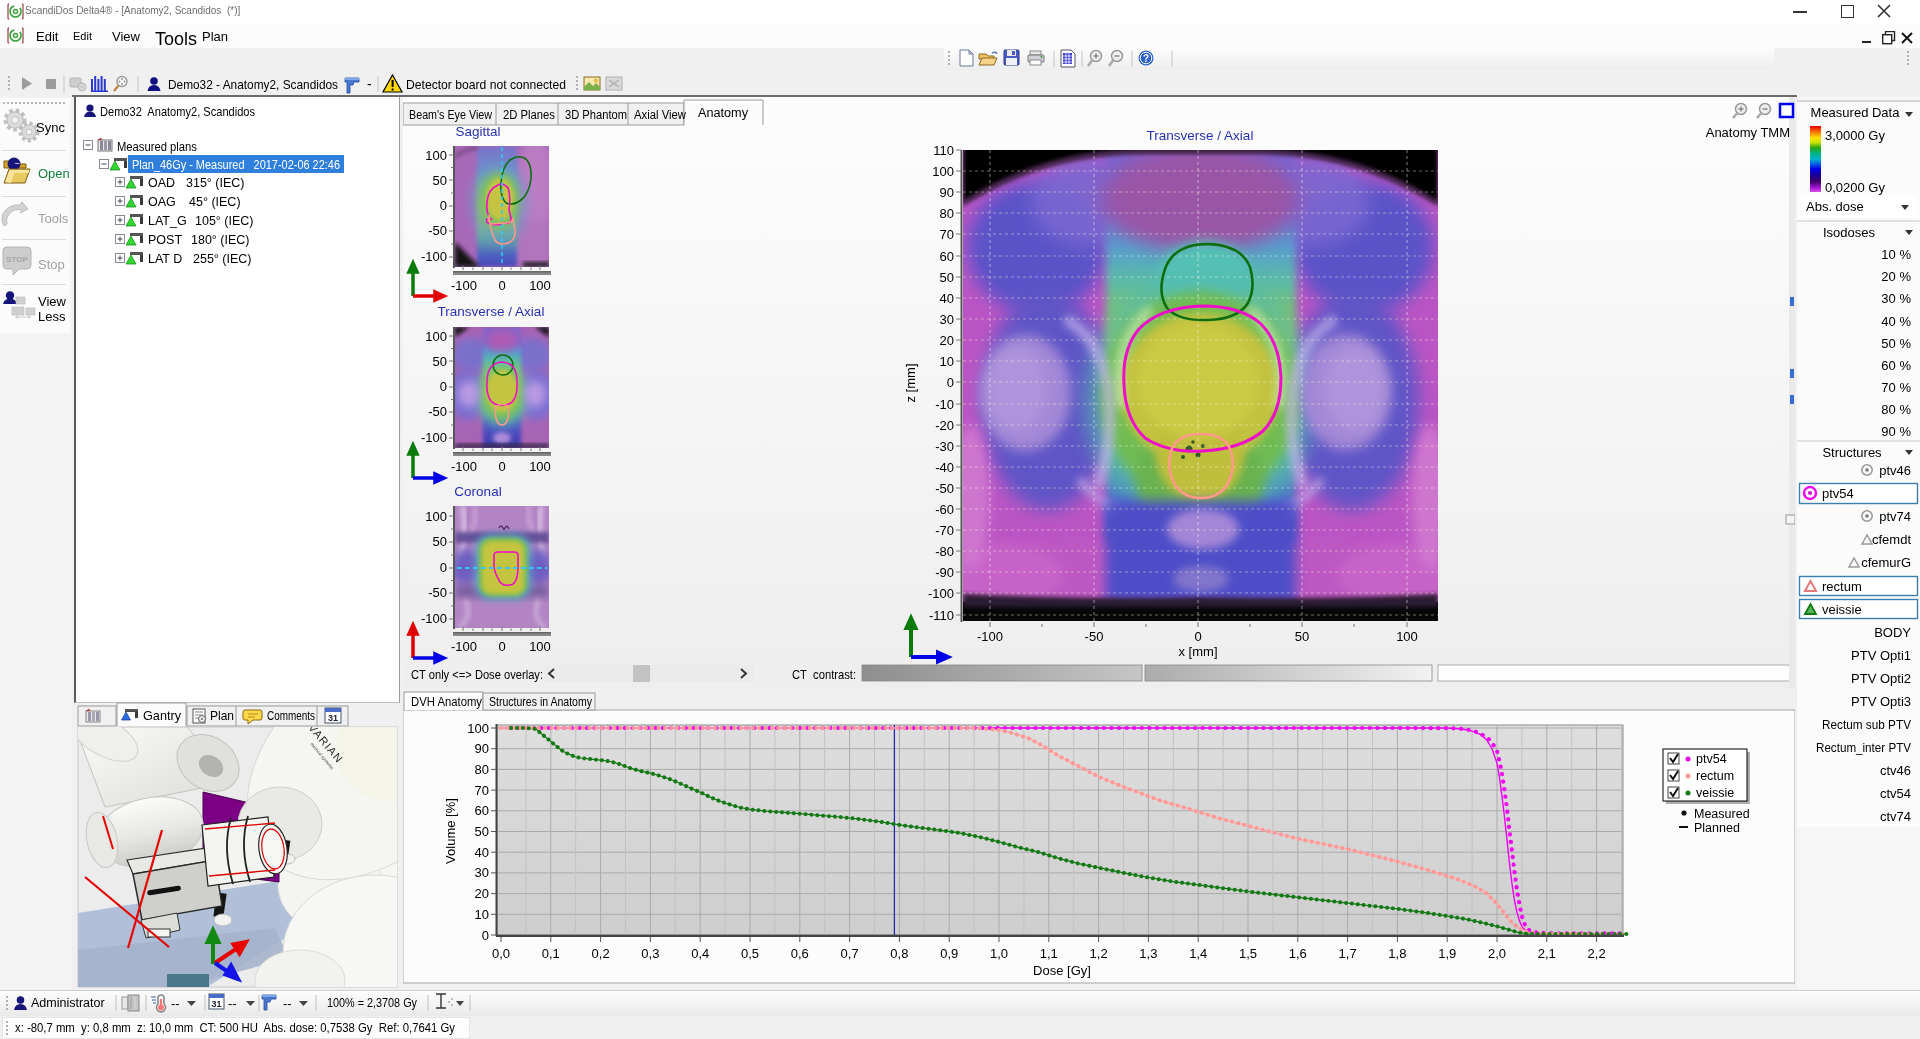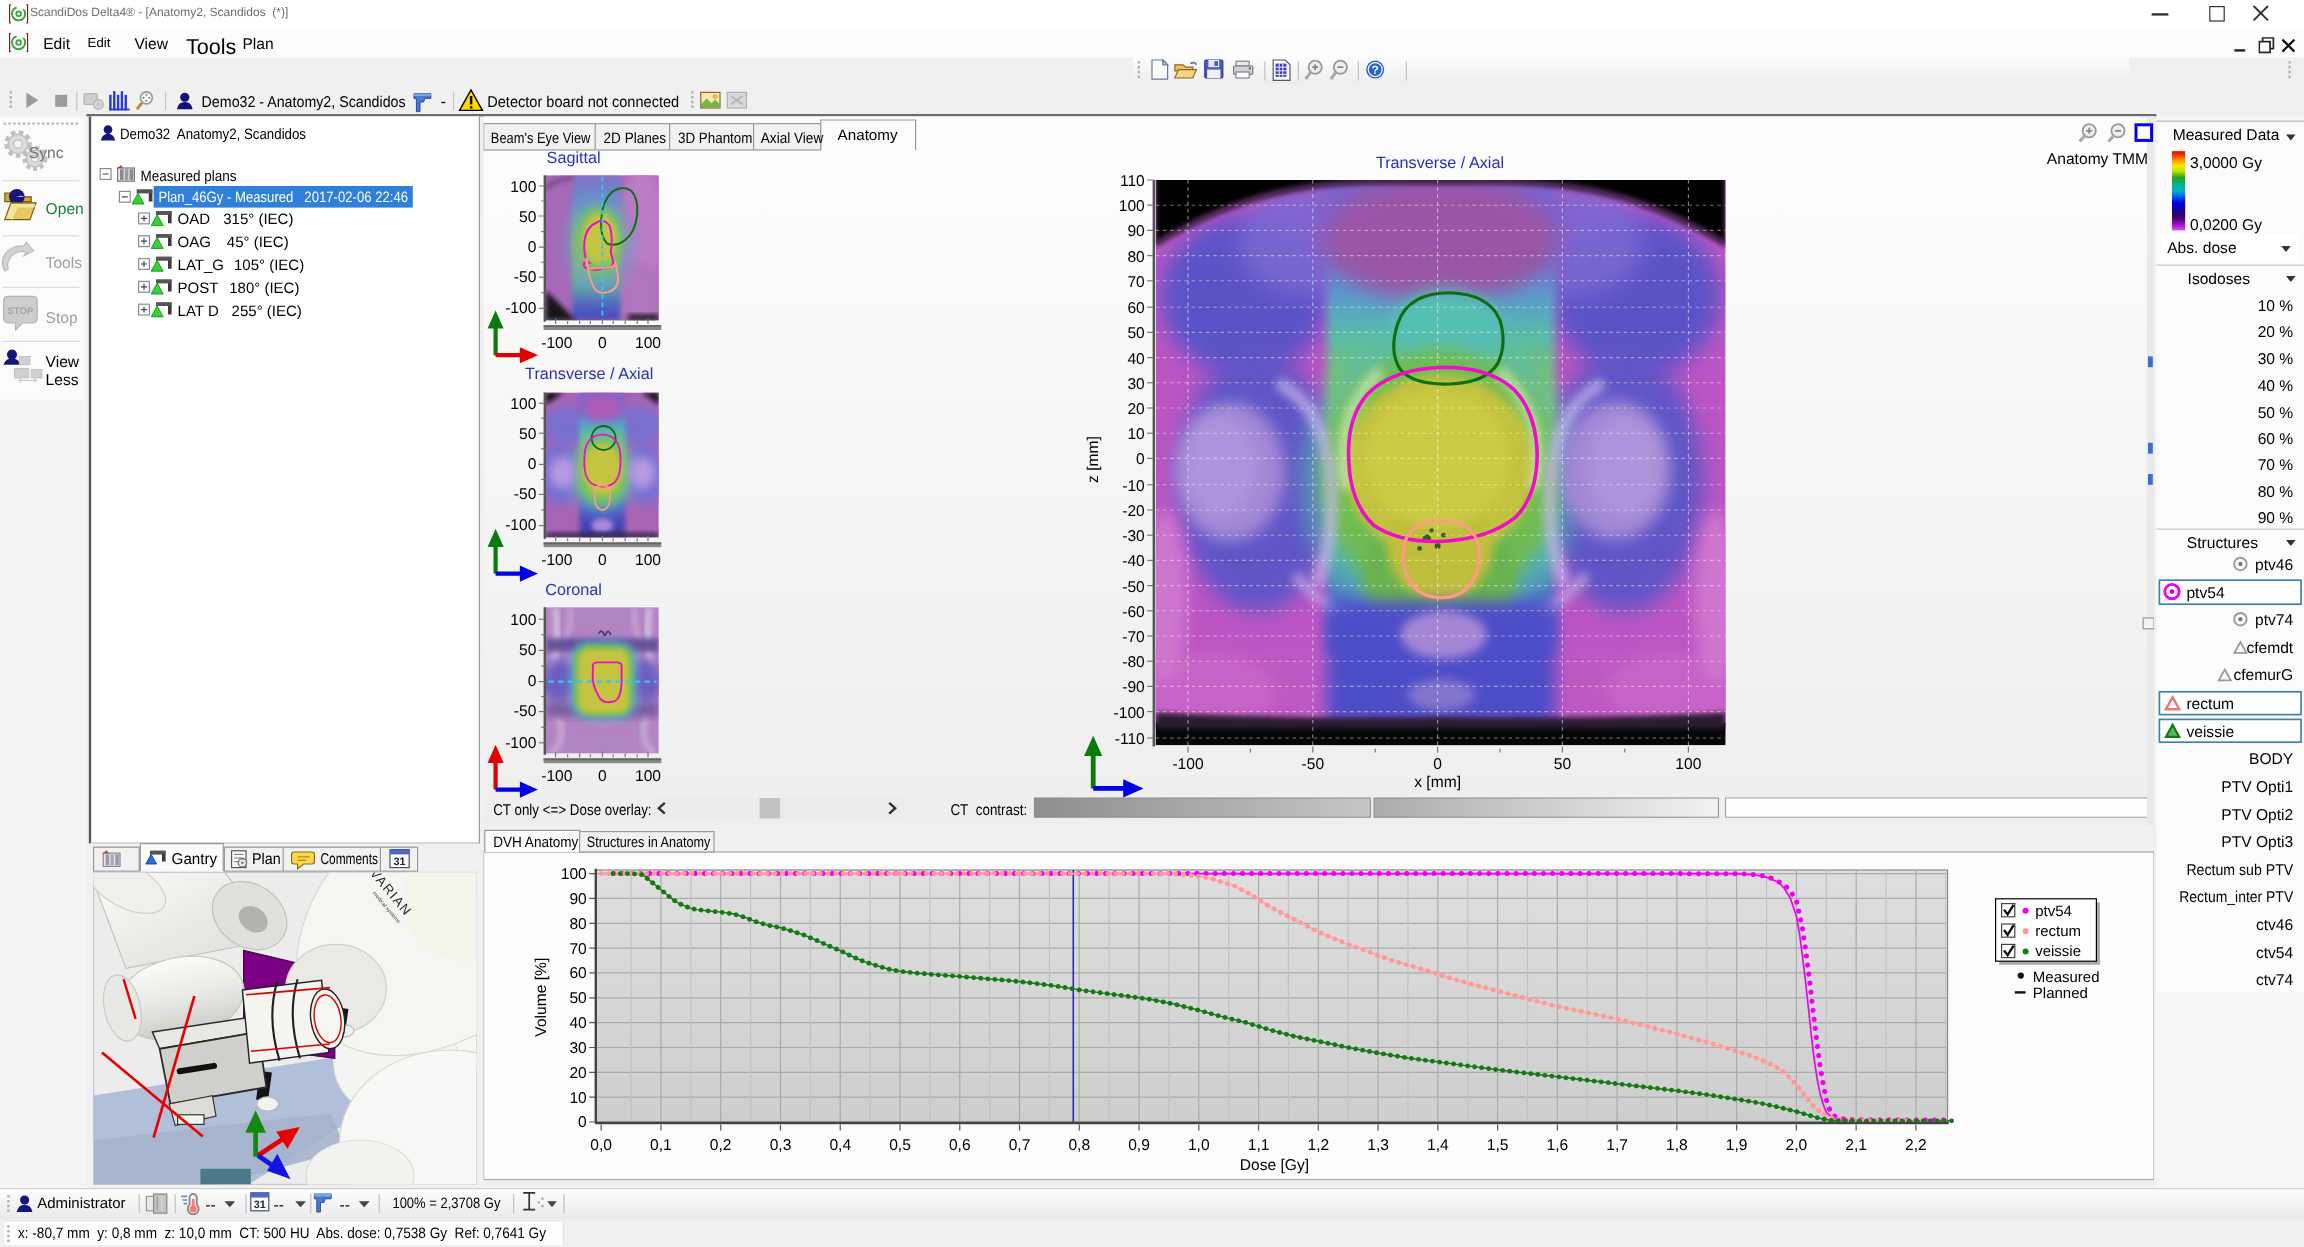--- a/index.html
+++ b/index.html
@@ -226,21 +226,21 @@
       <circle cx="7" cy="4.5" r="4.2" fill="#15157a"></circle>
       <path d="M0 13 q1.5 -5.5 7 -5.5 q5.5 0 7 5.5 z" fill="#15157a"></path>
       <g fill="#d0d0d0" stroke="#b8b8b8" stroke-width="0.6">
         <rect x="13" y="6" width="9" height="7"></rect>
         <rect x="9" y="16" width="12" height="8"></rect>
         <rect x="23" y="17" width="9" height="7"></rect>
         <path d="M12 26 h16 M14 24 v4 M26 24 v4" stroke="#b0b0b0"></path>
       </g>
     </g>
 </svg>
-<div class="ab nw" style="left:24px;top:120px;color:#737373">Sync</div>
+<div class="ab nw" style="left:36px;top:120px;color:#000000">Sync</div>
 <div class="ab" style="left:2px;top:150px;width:64px;height:1px;background:#dcdcdc"></div>
 <div class="ab nw" style="left:38px;top:166px;color:#15803d">Open</div>
 <div class="ab" style="left:2px;top:196px;width:64px;height:1px;background:#dcdcdc"></div>
 <div class="ab nw" style="left:38px;top:211px;color:#a0a0a0">Tools</div>
 <div class="ab" style="left:2px;top:239px;width:64px;height:1px;background:#dcdcdc"></div>
 <div class="ab nw" style="left:38px;top:257px;color:#a0a0a0">Stop</div>
 <div class="ab" style="left:2px;top:284px;width:64px;height:1px;background:#dcdcdc"></div>
 <div class="ab nw" style="left:38px;top:294px;color:#000">View<br>Less</div>
 
 <div class="ab" style="left:74px;top:97px;width:326px;height:606px;background:#fff;border-left:2px solid #5a5a5a;border-right:1px solid #9a9a9a;border-bottom:1px solid #c0c0c0;box-sizing:border-box"></div>

